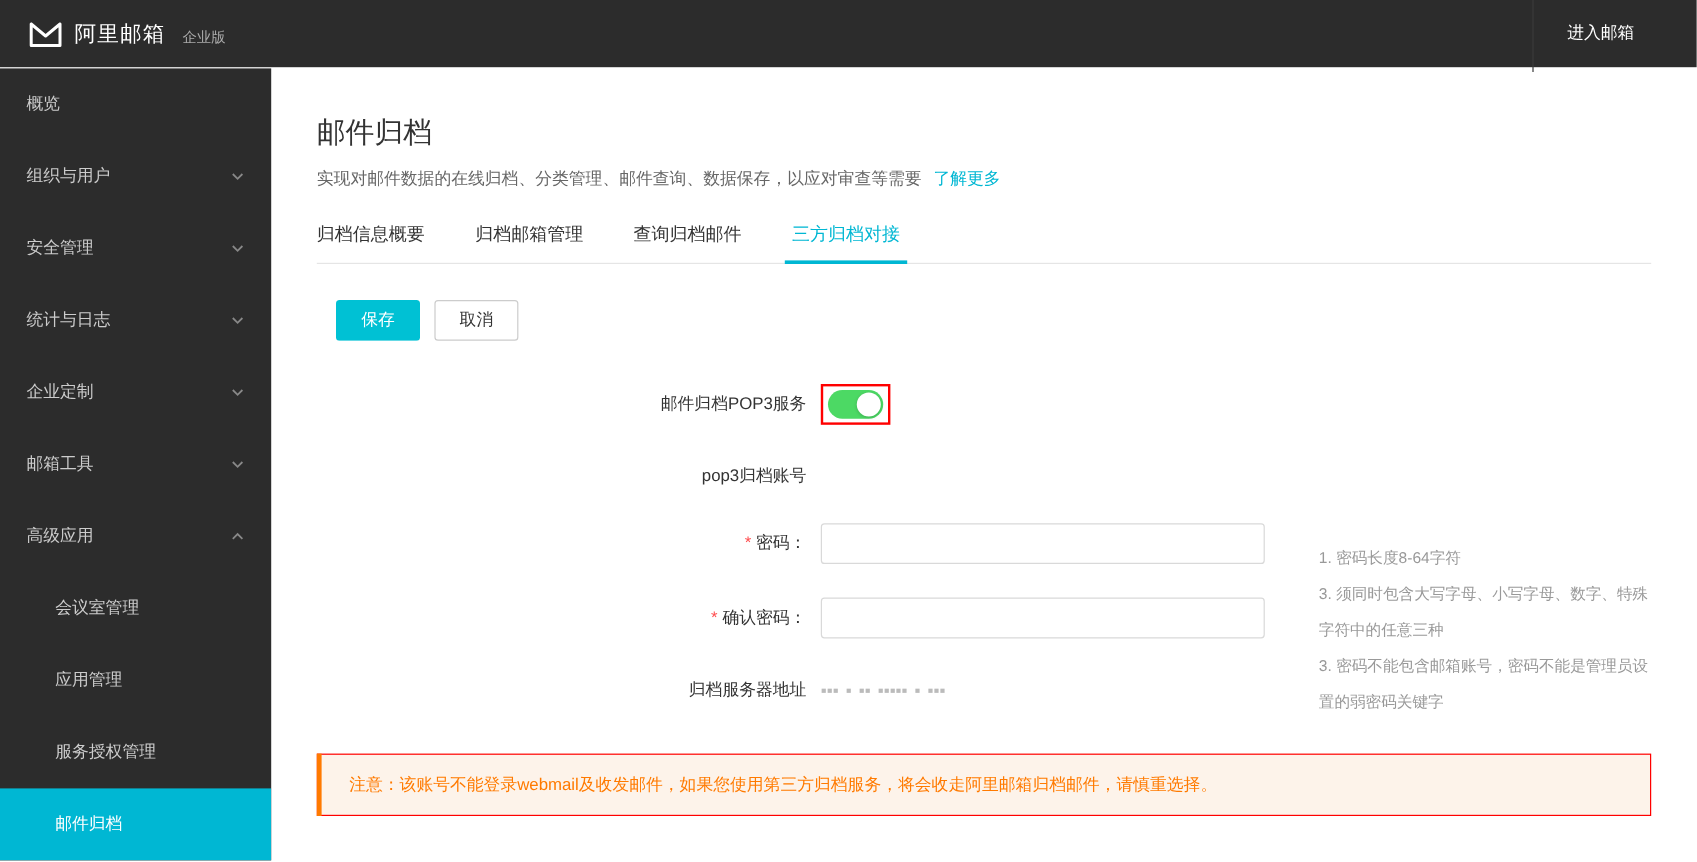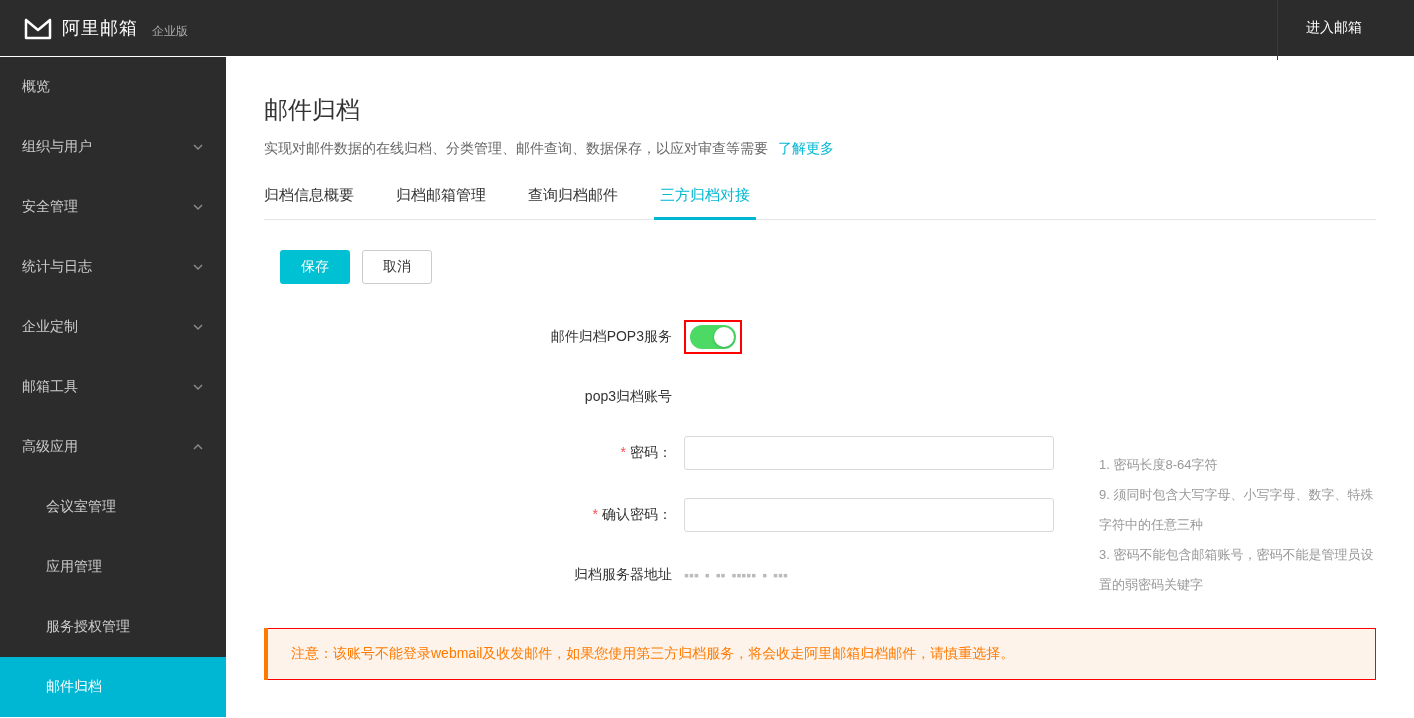--- a/index.html
+++ b/index.html
@@ -160,21 +160,21 @@
           </div>
         </div>
       </div>
 
       <div class="form-row" style="margin-top:34px;">
         <div class="form-label">pop3归档账号</div>
       </div>
 
       <div class="hints" style="top:130px;">
         <div>1. 密码长度8-64字符</div>
-        <div>9. 须同时包含大写字母、小写字母、数字、特殊字符中的任意三种</div>
+        <div>3. 须同时包含大写字母、小写字母、数字、特殊字符中的任意三种</div>
         <div>3. 密码不能包含邮箱账号，密码不能是管理员设置的弱密码关键字</div>
       </div>
 
       <div class="form-row" style="margin-top:30px;">
         <div class="form-label"><span class="required">*</span><span>密码：</span></div>
         <div class="form-value">
           <input type="password" class="text-input" style="">
         </div>
       </div>
 

